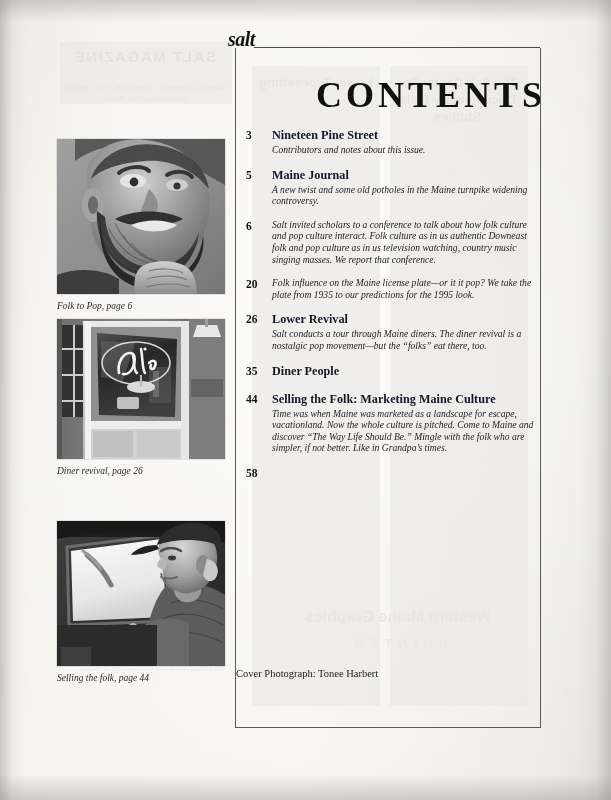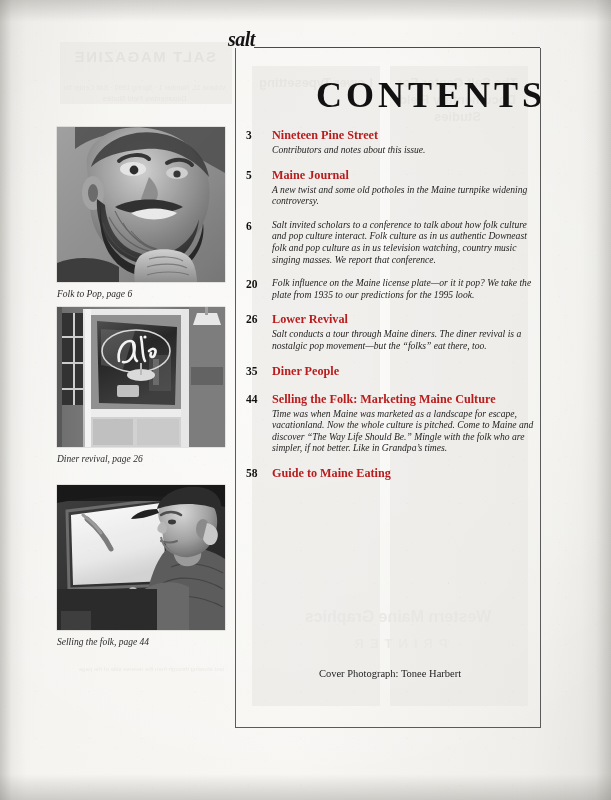--- a/index.html
+++ b/index.html
@@ -133,21 +133,21 @@
     background: #5a5a5a;
   }
   .rule-v.left  { left: 235px;  top: 48px; height: 680px; }
   .rule-v.right { left: 540px;  top: 48px; height: 680px; }
   .rule-h-bottom {
     position:absolute; left:235px; top: 727px; width:306px; height:1px;
     background:#5a5a5a;
   }
 
   
-  .photo-wrap { position: absolute; }
+  .photo-wrap { position: absolute; margin-top: 12px; }
   .photo {
     position: relative;
     overflow: hidden;
     background: #6e6e6e;
     filter: grayscale(1) contrast(1.05);
     box-shadow: 0 0 0 0.5px rgba(0,0,0,0.18);
   }
   .caption {
     font-style: italic;
     font-size: 9.5px;
@@ -171,36 +171,35 @@
     font-size: 11.5px;
     text-align: left;
     padding-top: 1px;
     color:#111;
   }
   .entry .body { flex: 1 1 auto; }
   .entry .hd {
     font-weight: bold;
     font-size: 12.2px;
     line-height: 14px;
-    color: #b91c1c;
+    color: #0f172a;
     margin-bottom: 2px;
   }
   .entry .desc {
     font-style: italic;
     font-size: 9.6px;
     line-height: 11.6px;
     color: #232323;
   }
 
   .cover-credit {
     position: absolute;
     left: 236px;
     top: 668px;
     width: 308px;
-    text-align: center;
     font-size: 10.5px;
     color: #1d1d1d;
   }
 
   
   .speckle {
     position:absolute; inset:0; pointer-events:none;
     background-image:
       radial-gradient(circle at 12% 23%, rgba(0,0,0,0.04) 0.5px, transparent 1px),
       radial-gradient(circle at 68% 71%, rgba(0,0,0,0.035) 0.5px, transparent 1px),
@@ -378,21 +377,21 @@
         <rect x="34" y="102" width="90" height="8" fill="#eae8e1"></rect>
 
         <rect x="28" y="2" width="6" height="138" fill="#f0eee7"></rect>
         <rect x="124" y="2" width="8" height="138" fill="#e2e0d8"></rect>
         <rect width="168" height="140" fill="#ffffff" opacity="0.04"></rect>
       </svg>
     </div>
     <div class="caption">Diner revival, page 26</div>
   </div>
 
-  <div class="photo-wrap" style="left:57px; top:485px; width:170px;">
+  <div class="photo-wrap" style="left:57px; top:509px; width:170px;">
     <div class="photo" style="width:168px; height:145px;">
       <svg viewBox="0 0 168 145" width="168" height="145">
         <defs>
           <linearGradient id="cab3" x1="0" y1="0" x2="1" y2="1">
             <stop offset="0%" stop-color="#3e3b37"></stop>
             <stop offset="100%" stop-color="#1f1d1b"></stop>
           </linearGradient>
           <linearGradient id="win3" x1="0" y1="0" x2="0.3" y2="1">
             <stop offset="0%" stop-color="#f6f5f1"></stop>
             <stop offset="70%" stop-color="#e4e2db"></stop>
@@ -511,21 +510,20 @@
       <div class="pg">44</div>
       <div class="body">
         <div class="hd">Selling the Folk: Marketing Maine Culture</div>
         <div class="desc">Time was when Maine was marketed as a landscape for escape, vacationland. Now the whole culture is pitched. Come to Maine and discover “The Way Life Should Be.” Mingle with  the folk who are simpler, if not better. Like in Grandpa’s times.</div>
       </div>
     </div>
 
     <div class="entry">
       <div class="pg">58</div>
       <div class="body">
-        <div class="hd">Guide to Maine Eating</div>
       </div>
     </div>
 
   </div>
 
   <div class="cover-credit">Cover Photograph: Tonee Harbert</div>
 
   <div class="speckle"></div>
   <div class="edge-shadow-left"></div>
   <div class="edge-shadow-right"></div>

